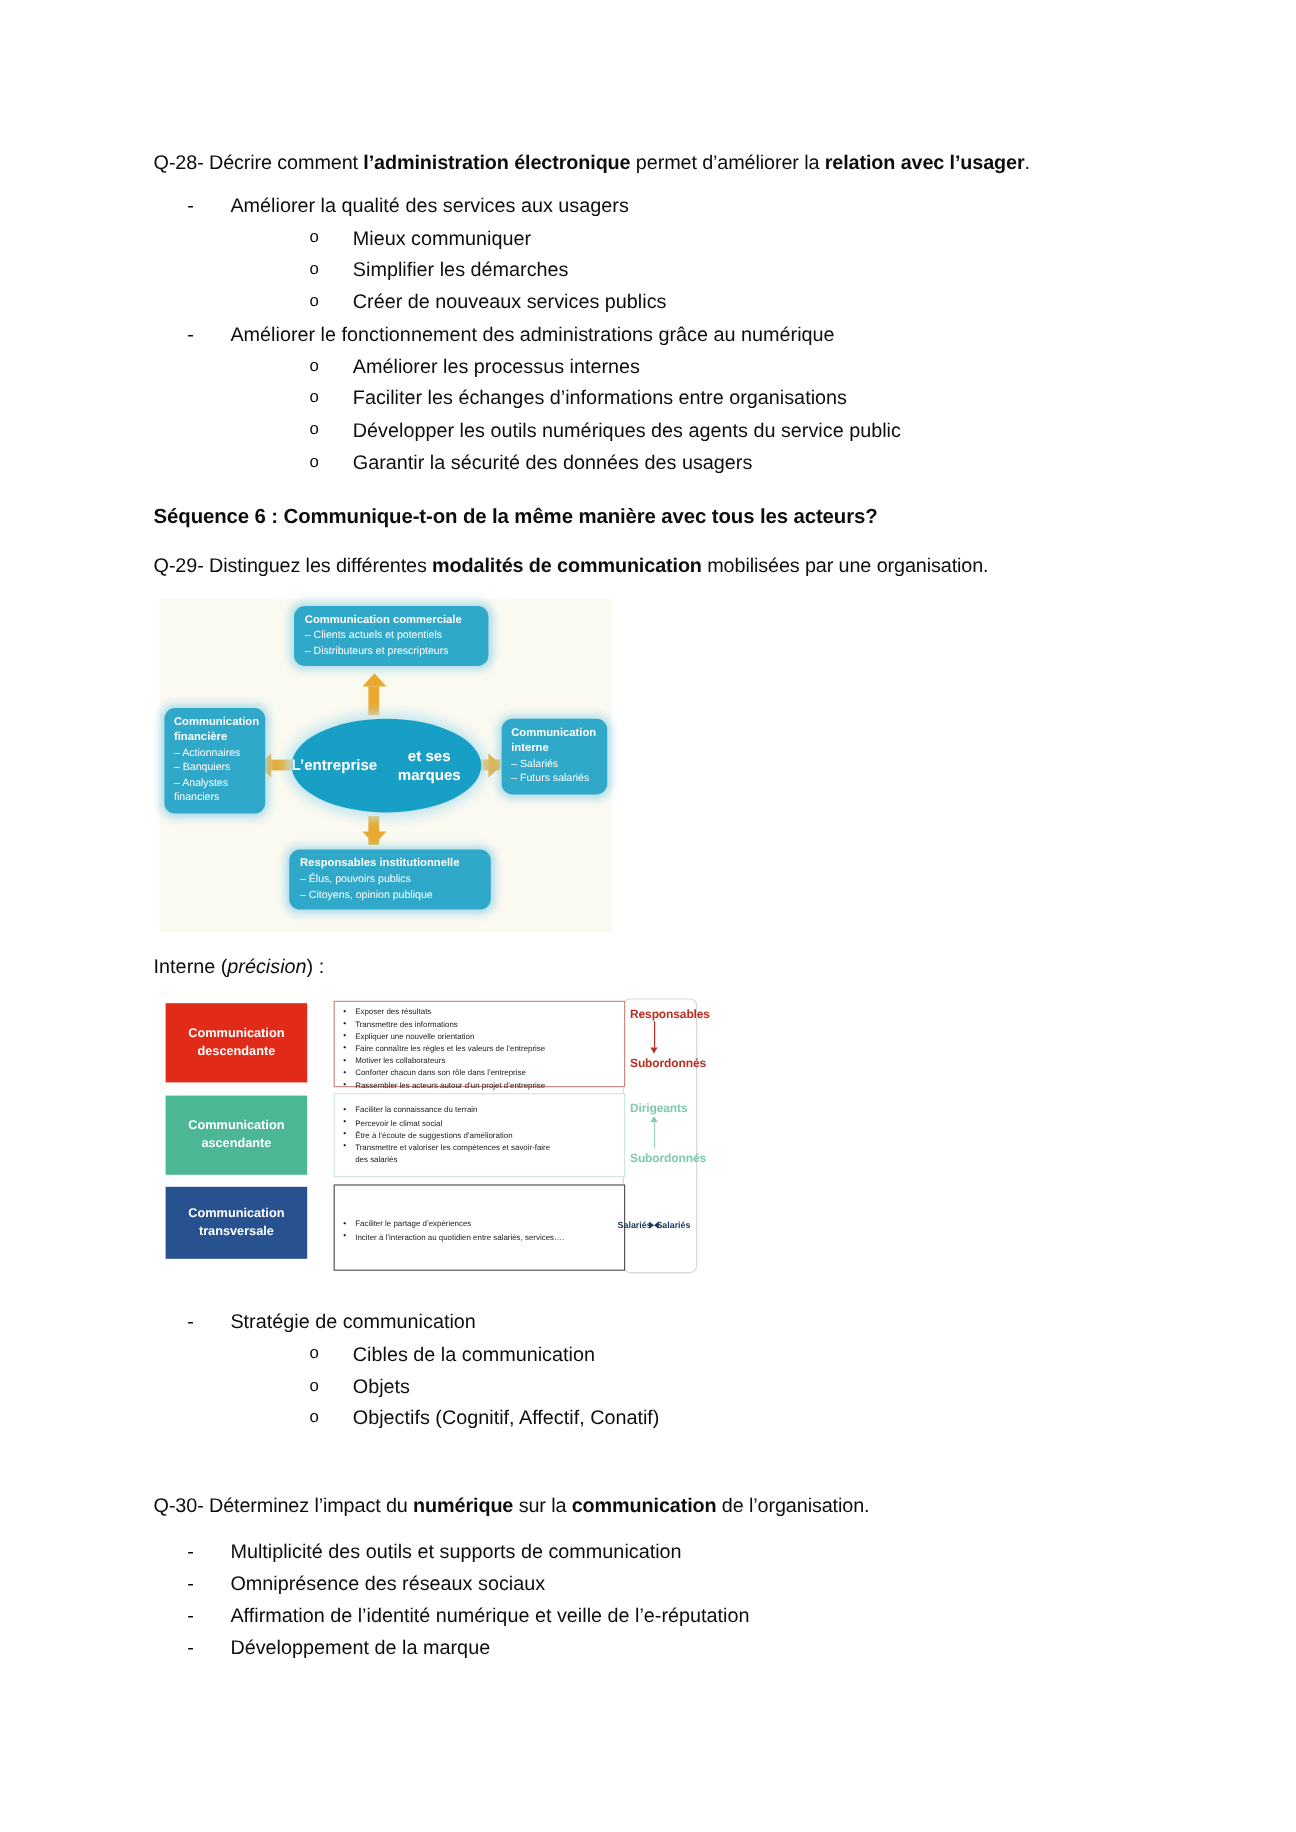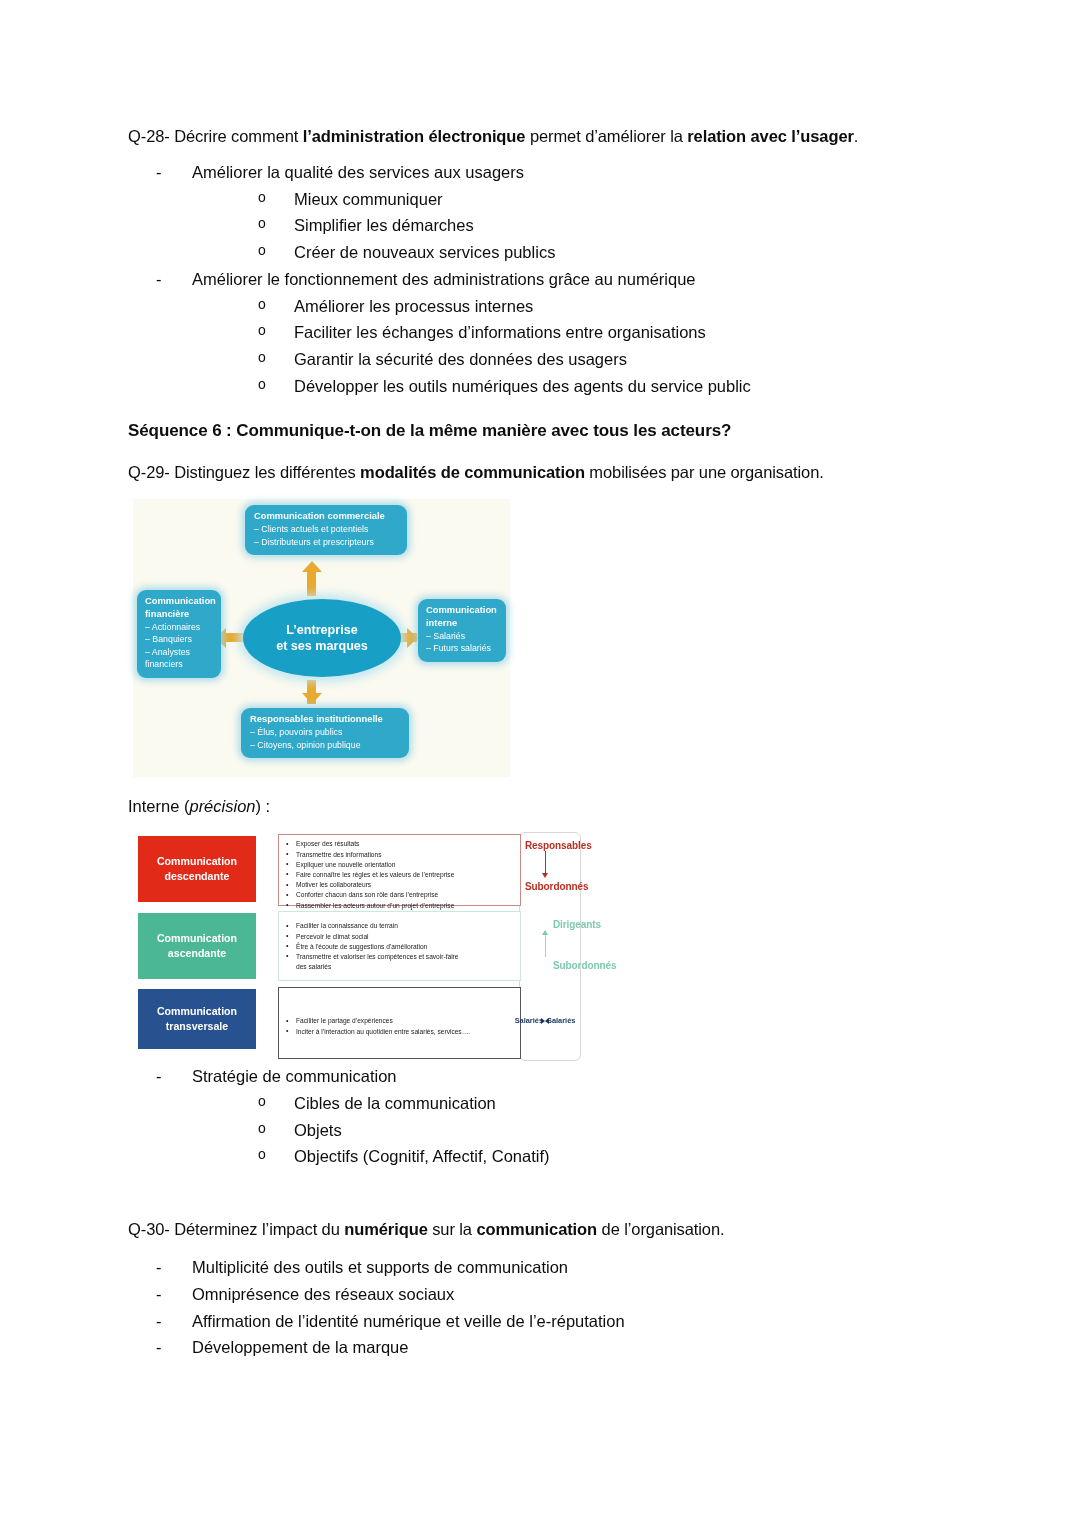--- a/index.html
+++ b/index.html
@@ -128,21 +128,21 @@
   .fig1 .ellipse {
     position: absolute;
     left: 110px; top: 100px;
     width: 158px; height: 78px;
     border-radius: 50%;
     background: #189fc6;
     box-shadow: 0 0 10px 5px rgba(190,228,240,0.9);
     display: flex;
     align-items: center;
     justify-content: center;
-    flex-direction: column;
+    flex-direction: row;
     color: #ffffff;
     font-weight: bold;
     font-size: 12.6px;
     line-height: 1.3;
     text-align: center;
   }
   .fig1 .arr-shaftv {
     position: absolute;
     background: #e9a92e;
     width: 9px;
@@ -273,21 +273,21 @@
     border-left: 3.5px solid transparent;
     border-right: 3.5px solid transparent;
     border-top: 5px solid #b92f22;
   }
 
   
   .r2 { top: 81px; height: 70px; }
   .r2 .label { top: 2px; height: 66px; background: #4cb795; }
   .r2 .panel { top: 0px; height: 70px; border: 1px solid #cfe6dd; }
   .r2 .side { top: 8px; }
-  .r2 .side .stxt { color: #7fc9b0; margin-left: 28px; }
+  .r2 .side .stxt { color: #7fc9b0; }
   .r2 .side .vline { background: #9fd6c3; }
   .r2 .side .tri {
     border-left: 3.5px solid transparent;
     border-right: 3.5px solid transparent;
     border-bottom: 5px solid #7fc9b0;
   }
 
   
   .r3 { top: 157px; height: 72px; }
   .r3 .label { top: 2px; height: 60px; background: #27528f; }
@@ -346,22 +346,22 @@
         <li><span class="li-text">Mieux communiquer</span></li>
         <li><span class="li-text">Simplifier les démarches</span></li>
         <li><span class="li-text">Créer de nouveaux services publics</span></li>
       </ul>
     </li>
     <li>
       <span class="li-text">Améliorer le fonctionnement des administrations grâce au numérique</span>
       <ul class="lvl2">
         <li><span class="li-text">Améliorer les processus internes</span></li>
         <li><span class="li-text">Faciliter les échanges d’informations entre organisations</span></li>
+        <li><span class="li-text">Développer les outils numériques des agents du service public</span></li>
         <li><span class="li-text">Garantir la sécurité des données des usagers</span></li>
-        <li><span class="li-text">Développer les outils numériques des agents du service public</span></li>
       </ul>
     </li>
   </ul>
 
   <p class="seq-head">Séquence 6 : Communique-t-on de la même manière avec tous les acteurs?</p>
 
   <p class="q-line">
     <span>Q-29- Distinguez les différentes </span><b>modalités de communication</b><span> mobilisées par une organisation.</span>
   </p>
 
@@ -481,21 +481,21 @@
       <div class="side">
         <div class="dbl">
           <span>Salariés</span>
           <span class="harrow"></span>
           <span>Salariés</span>
         </div>
       </div>
     </div>
   </div>
 
-  <ul class="lvl1" style="margin-top:0;">
+  <ul class="lvl1" style="margin-top:26px;">
     <li>
       <span class="li-text">Stratégie de communication</span>
       <ul class="lvl2">
         <li><span class="li-text">Cibles de la communication</span></li>
         <li><span class="li-text">Objets</span></li>
         <li><span class="li-text">Objectifs (Cognitif, Affectif, Conatif)</span></li>
       </ul>
     </li>
   </ul>
 

